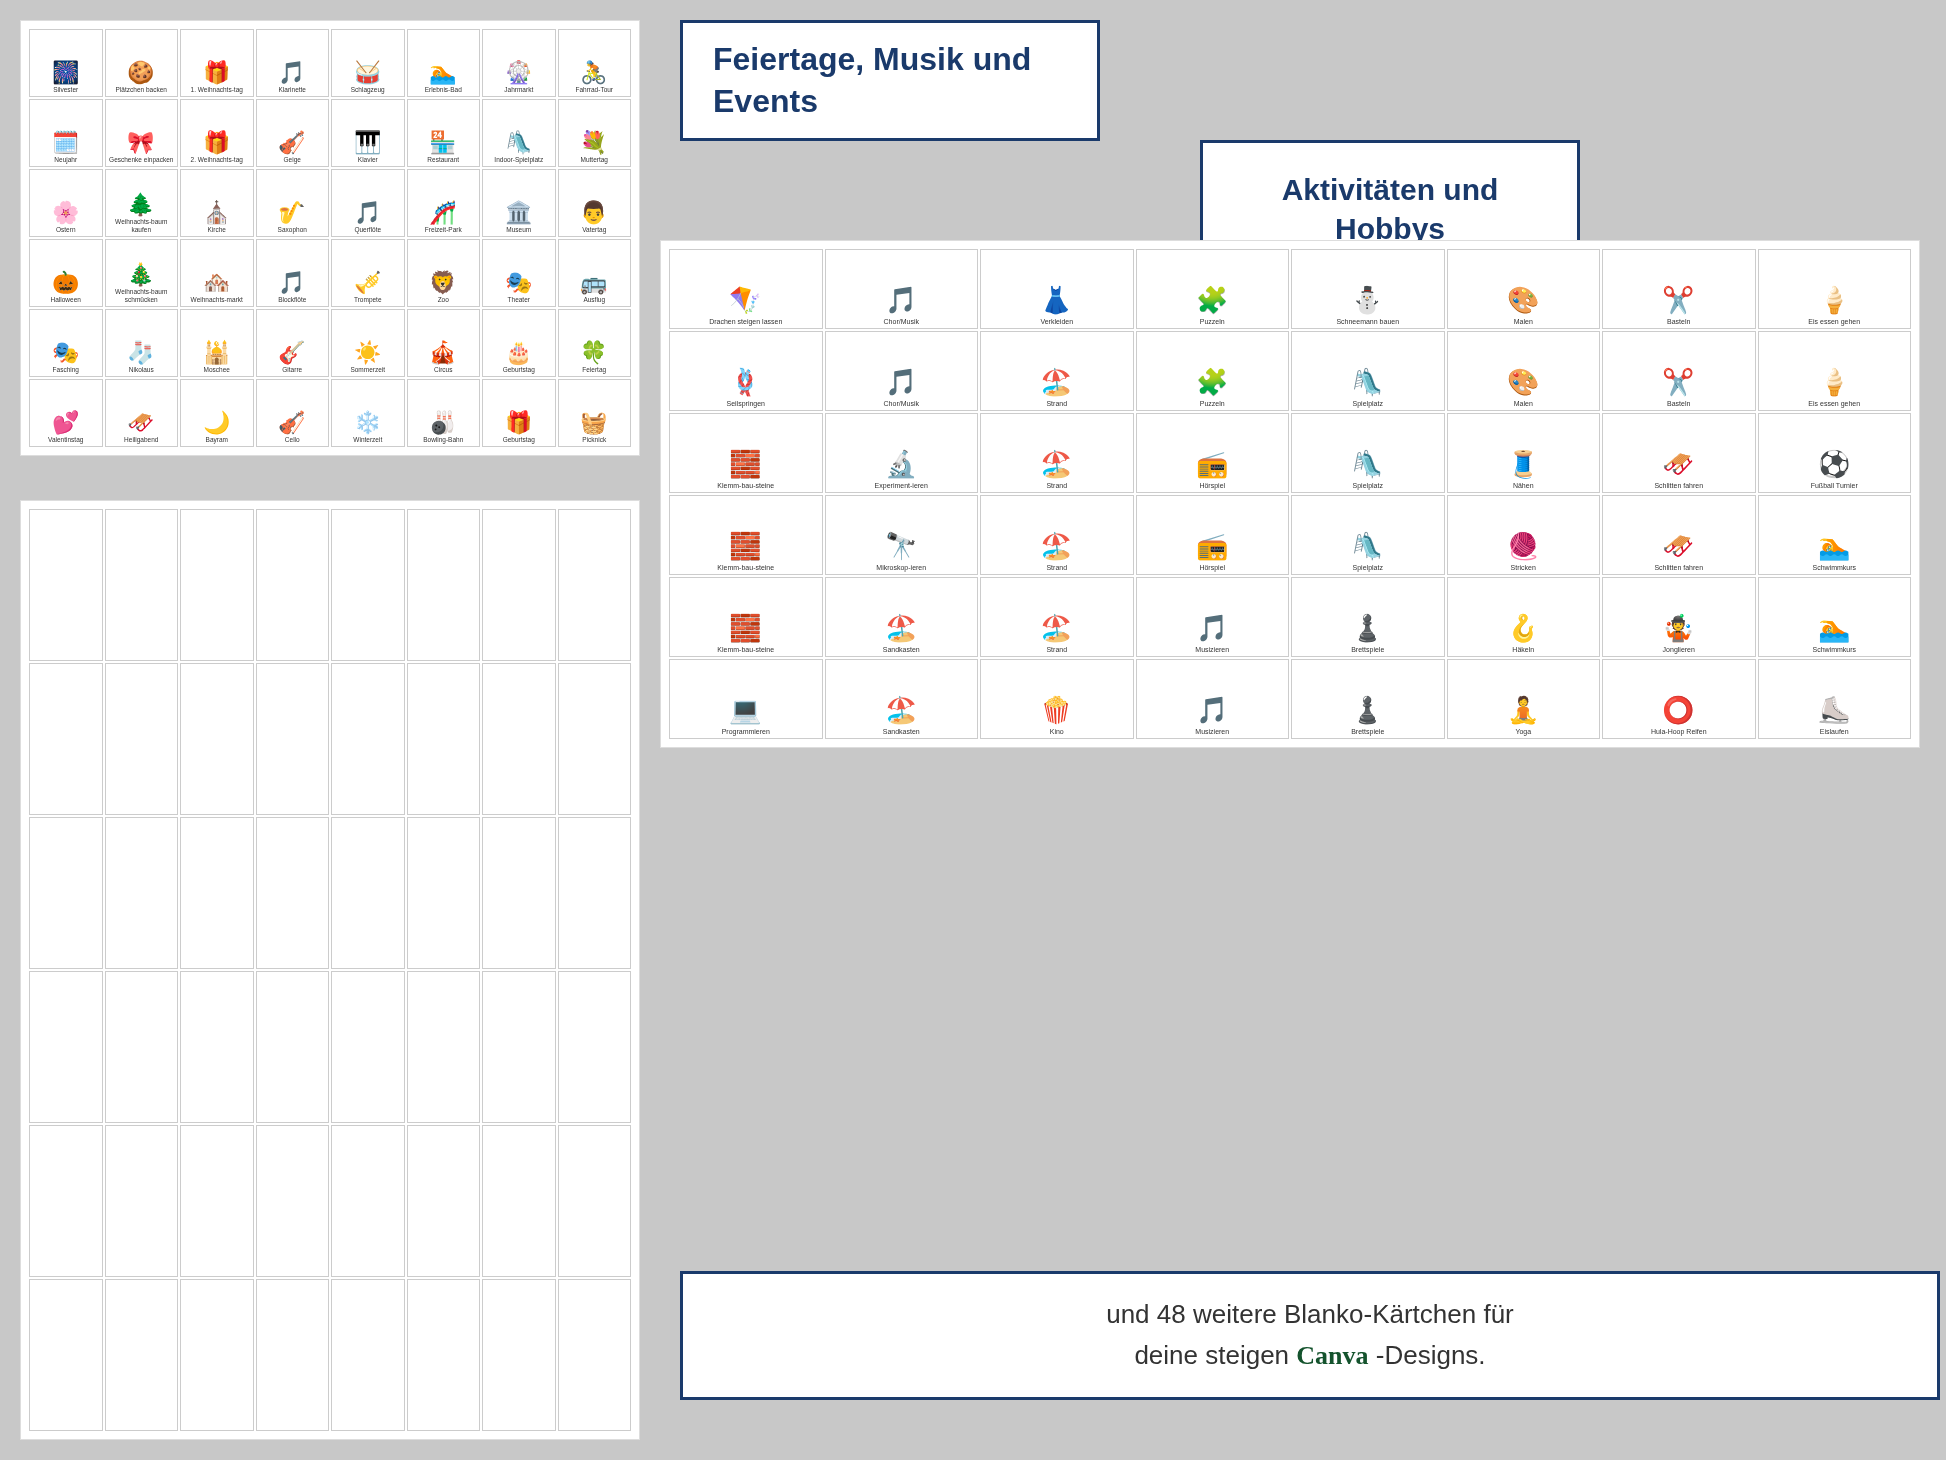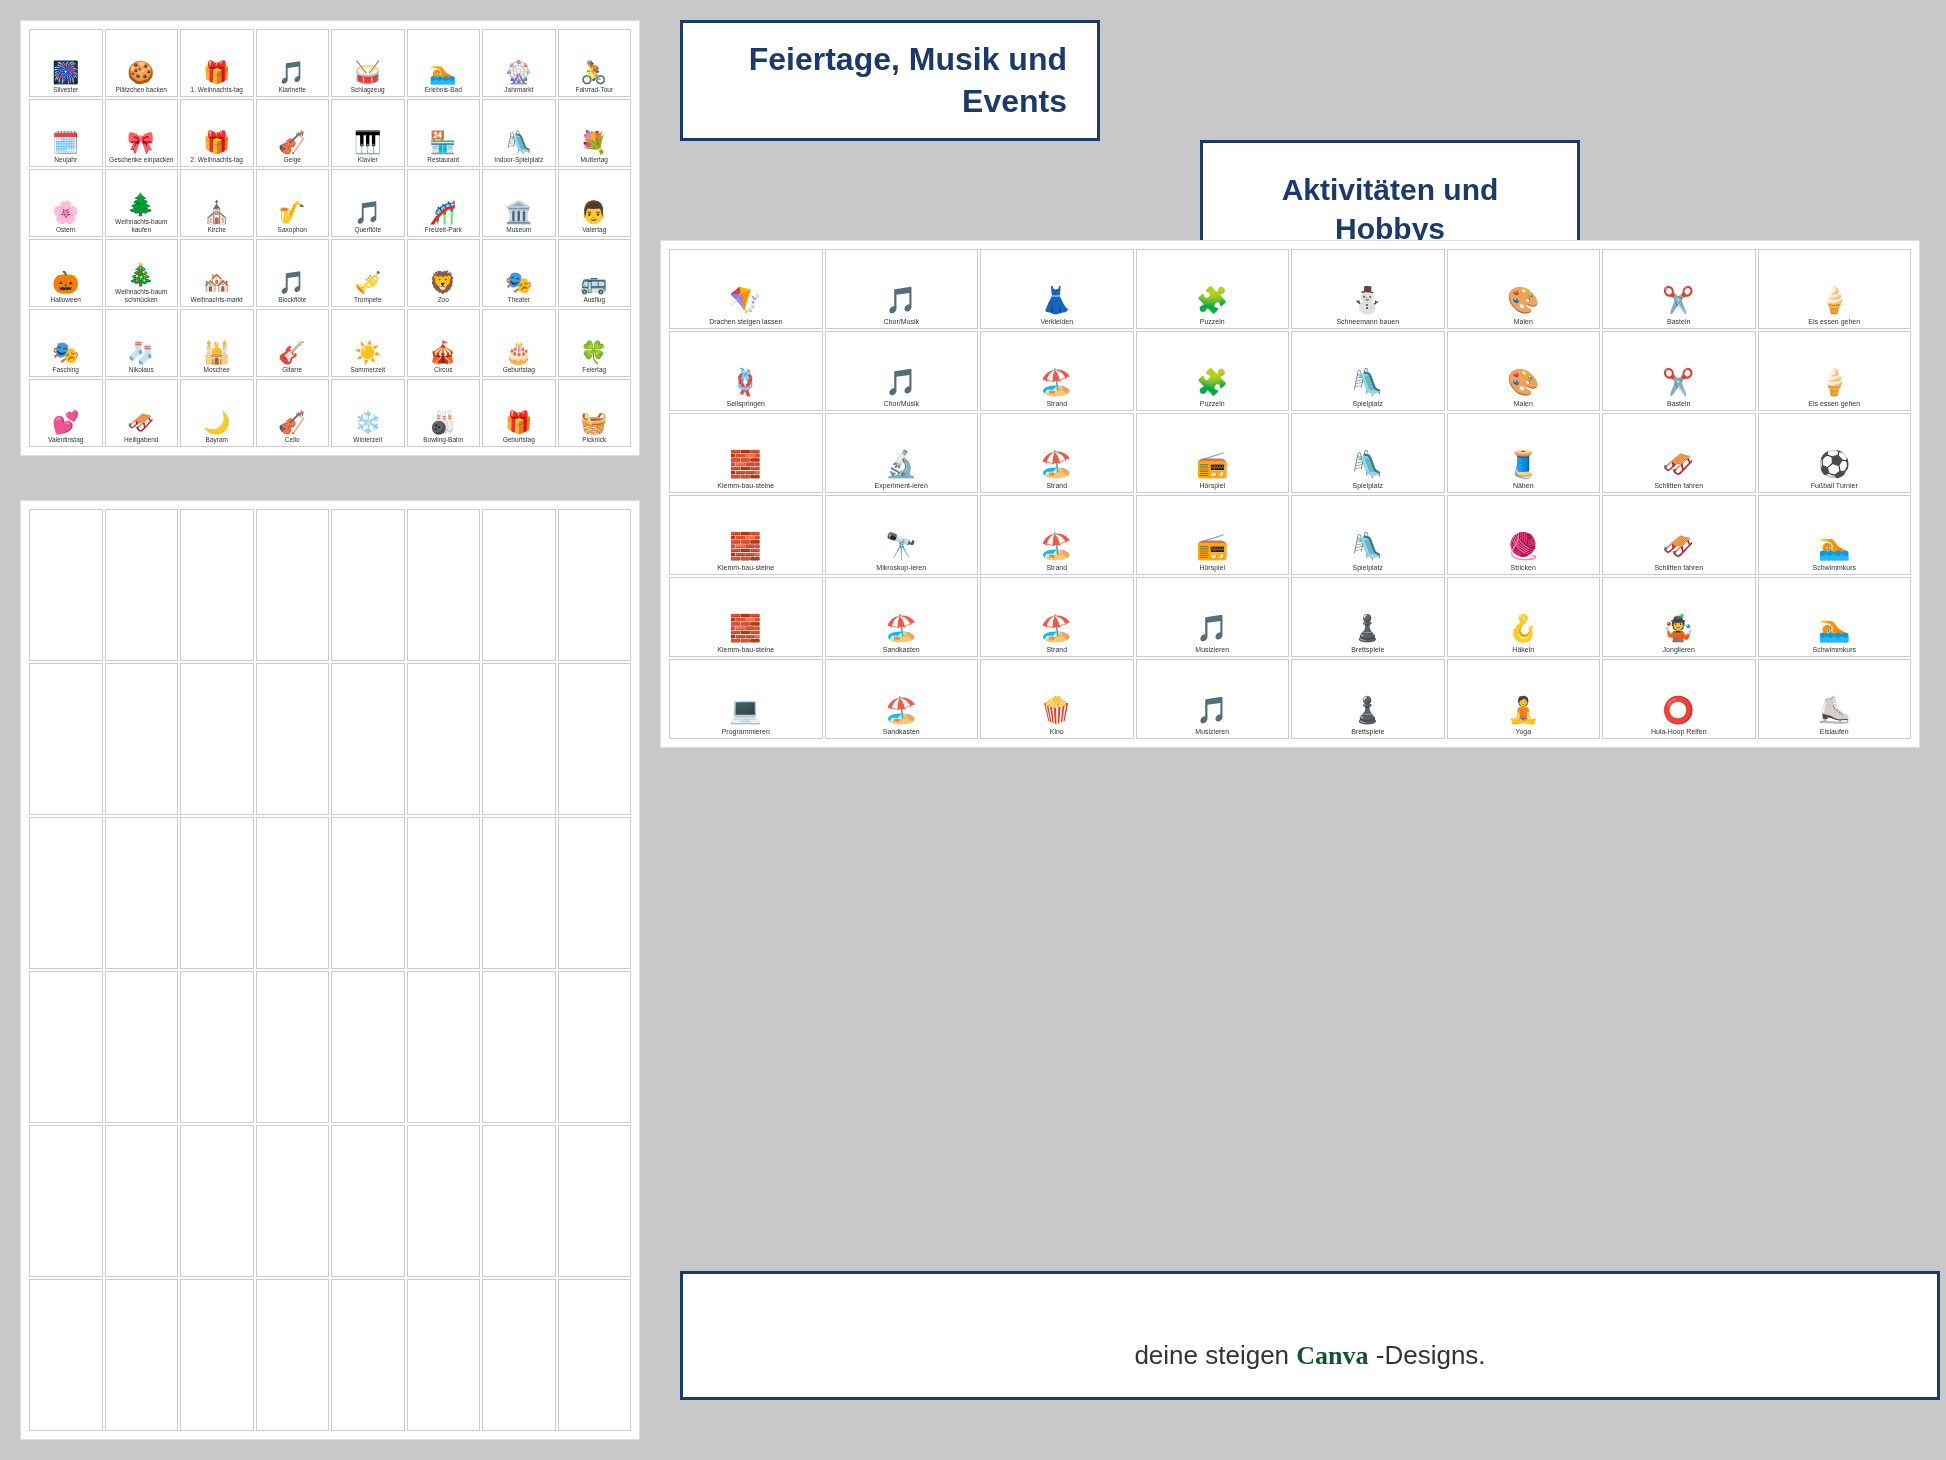--- a/index.html
+++ b/index.html
@@ -122,21 +122,21 @@
 
     
     .header-box-1 {
       position: absolute;
       top: 20px;
       left: 680px;
       border: 3px solid #1a3a6b;
       background: white;
       padding: 16px 30px;
       width: 420px;
-      text-align: right;
+      text-align: left;
     }
 
     .header-box-1 h1 {
       font-size: 32px;
       font-weight: bold;
       color: #1a3a6b;
       line-height: 1.3;
     }
 
     .header-box-2 {
@@ -634,18 +634,18 @@
       </div>
       <div class="act-item">
         <span class="act-icon">⛸️</span>
         <span class="act-label">Eislaufen</span>
       </div>
     </div>
 </div>
 
 <div class="info-box">
   <p>
-    <br>
+    <span>und 48 weitere Blanko-Kärtchen für</span><br>
     <span>deine steigen</span>
     <span class="canva-text">Canva</span>
     <span>-Designs.</span>
   </p>
 </div>
 
 </body></html>

